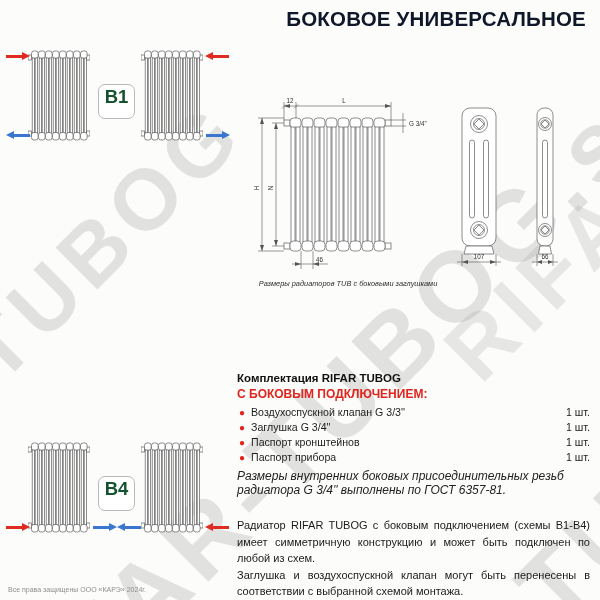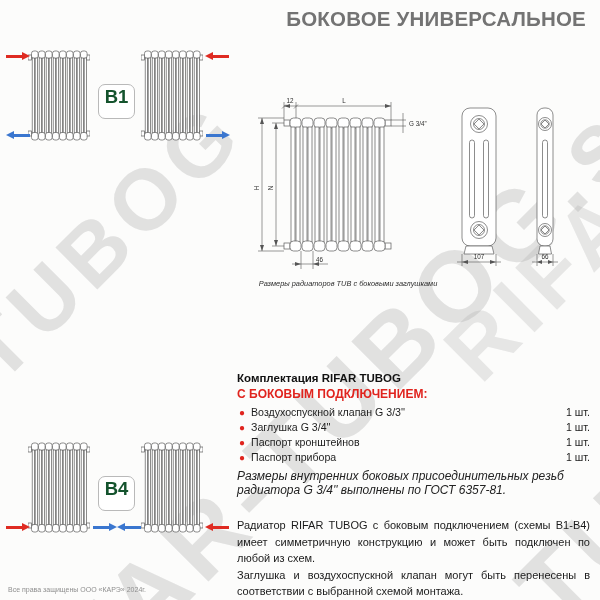--- a/index.html
+++ b/index.html
@@ -14,21 +14,21 @@
     transform:rotate(-45deg); transform-origin:0 0;
     color:rgba(173,173,173,0.34); letter-spacing:8px; z-index:0;
   }
   .wm1 { left:-55px; top:330px; font-size:86px; }
   .wm2 { left:-45px; top:705px; font-size:100px; }
   .wm3 { left:235px; top:825px; font-size:96px; }
   .wm4 { left:425px; top:330px; font-size:86px; color:rgba(173,173,173,0.28); }
   
   .title {
     position:absolute; top:8px; right:14px; text-align:right; z-index:2;
-    font-weight:bold; font-size:20.5px; line-height:1.12; letter-spacing:0.2px; color:#737373;
+    font-weight:bold; font-size:20.5px; line-height:1.12; letter-spacing:0.2px; color:#0f172a;
   }
   
   .scheme { position:absolute; left:0; width:232px; height:100px; z-index:1; }
   .s-b1{top:50px;} .s-b2{top:176px;} .s-b3{top:310px;} .s-b4{top:442px;padding-left:40px;}
   .radiator { position:absolute; top:0; }
   .rad-l { left:28px; } .rad-r { left:141px; }
   .badge {
     position:absolute; left:98px; top:34px; width:37px; height:35px;
     background:#fff; border:1.2px solid #b9b9b9; border-radius:7px;
     font-weight:bold; font-size:18.5px; text-align:center; line-height:23px; color:#14532d;

